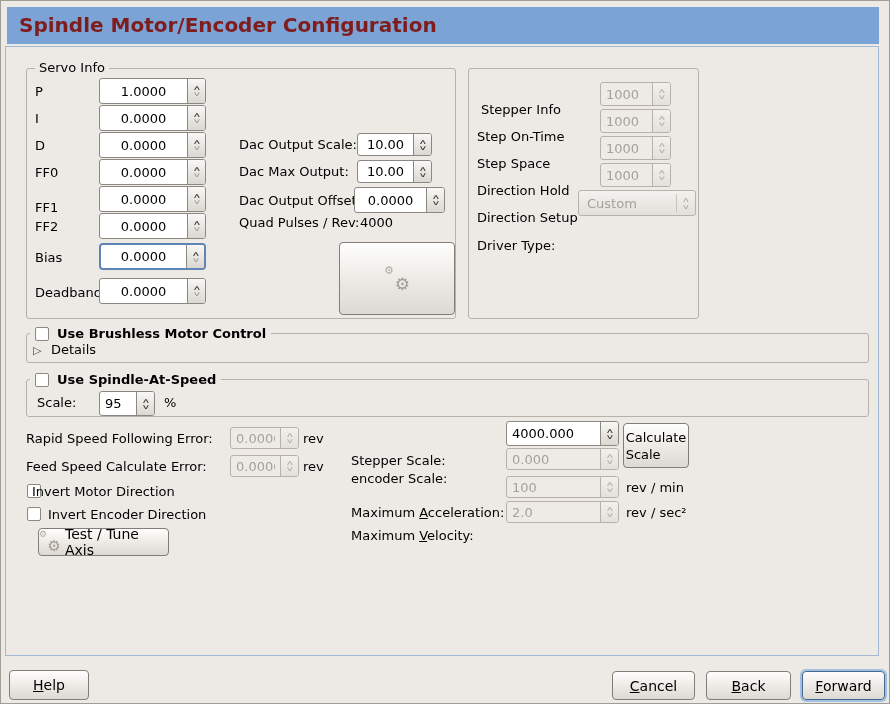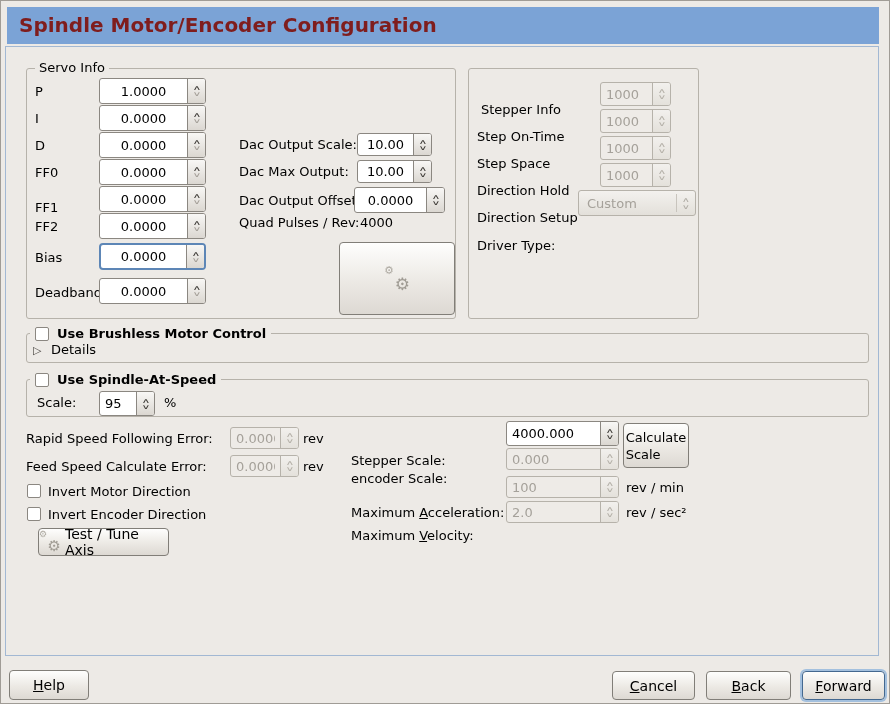--- a/index.html
+++ b/index.html
@@ -256,21 +256,21 @@
   <span class="spinbox off" style="left:229px;top:454px;width:69px;height:22px;">
     <input value="0.0000" style="">
     <span class="spin">
         <i>∧</i>
         <i>∨</i>
       </span>
   </span>
   <span class="lbl" style="left:302px;top:458px;">rev</span>
 
   <span class="cb abs" style="left:26px;top:483px;"></span>
-  <span class="lbl" style="left:47px;top:483px;">Invert Motor Direction</span>
+  <span class="lbl" style="left:31px;top:483px;">Invert Motor Direction</span>
   <span class="cb abs" style="left:26px;top:506px;"></span>
   <span class="lbl" style="left:47px;top:506px;">Invert Encoder Direction</span>
 
   <div class="btn" style="left:37px;top:527px;width:131px;height:28px;gap:4px;">
     <span class="gears sm">
         <i class="g2">⚙</i>
         <i class="g1">⚙</i>
       </span>
     <span>Test / Tune Axis</span>
   </div>

